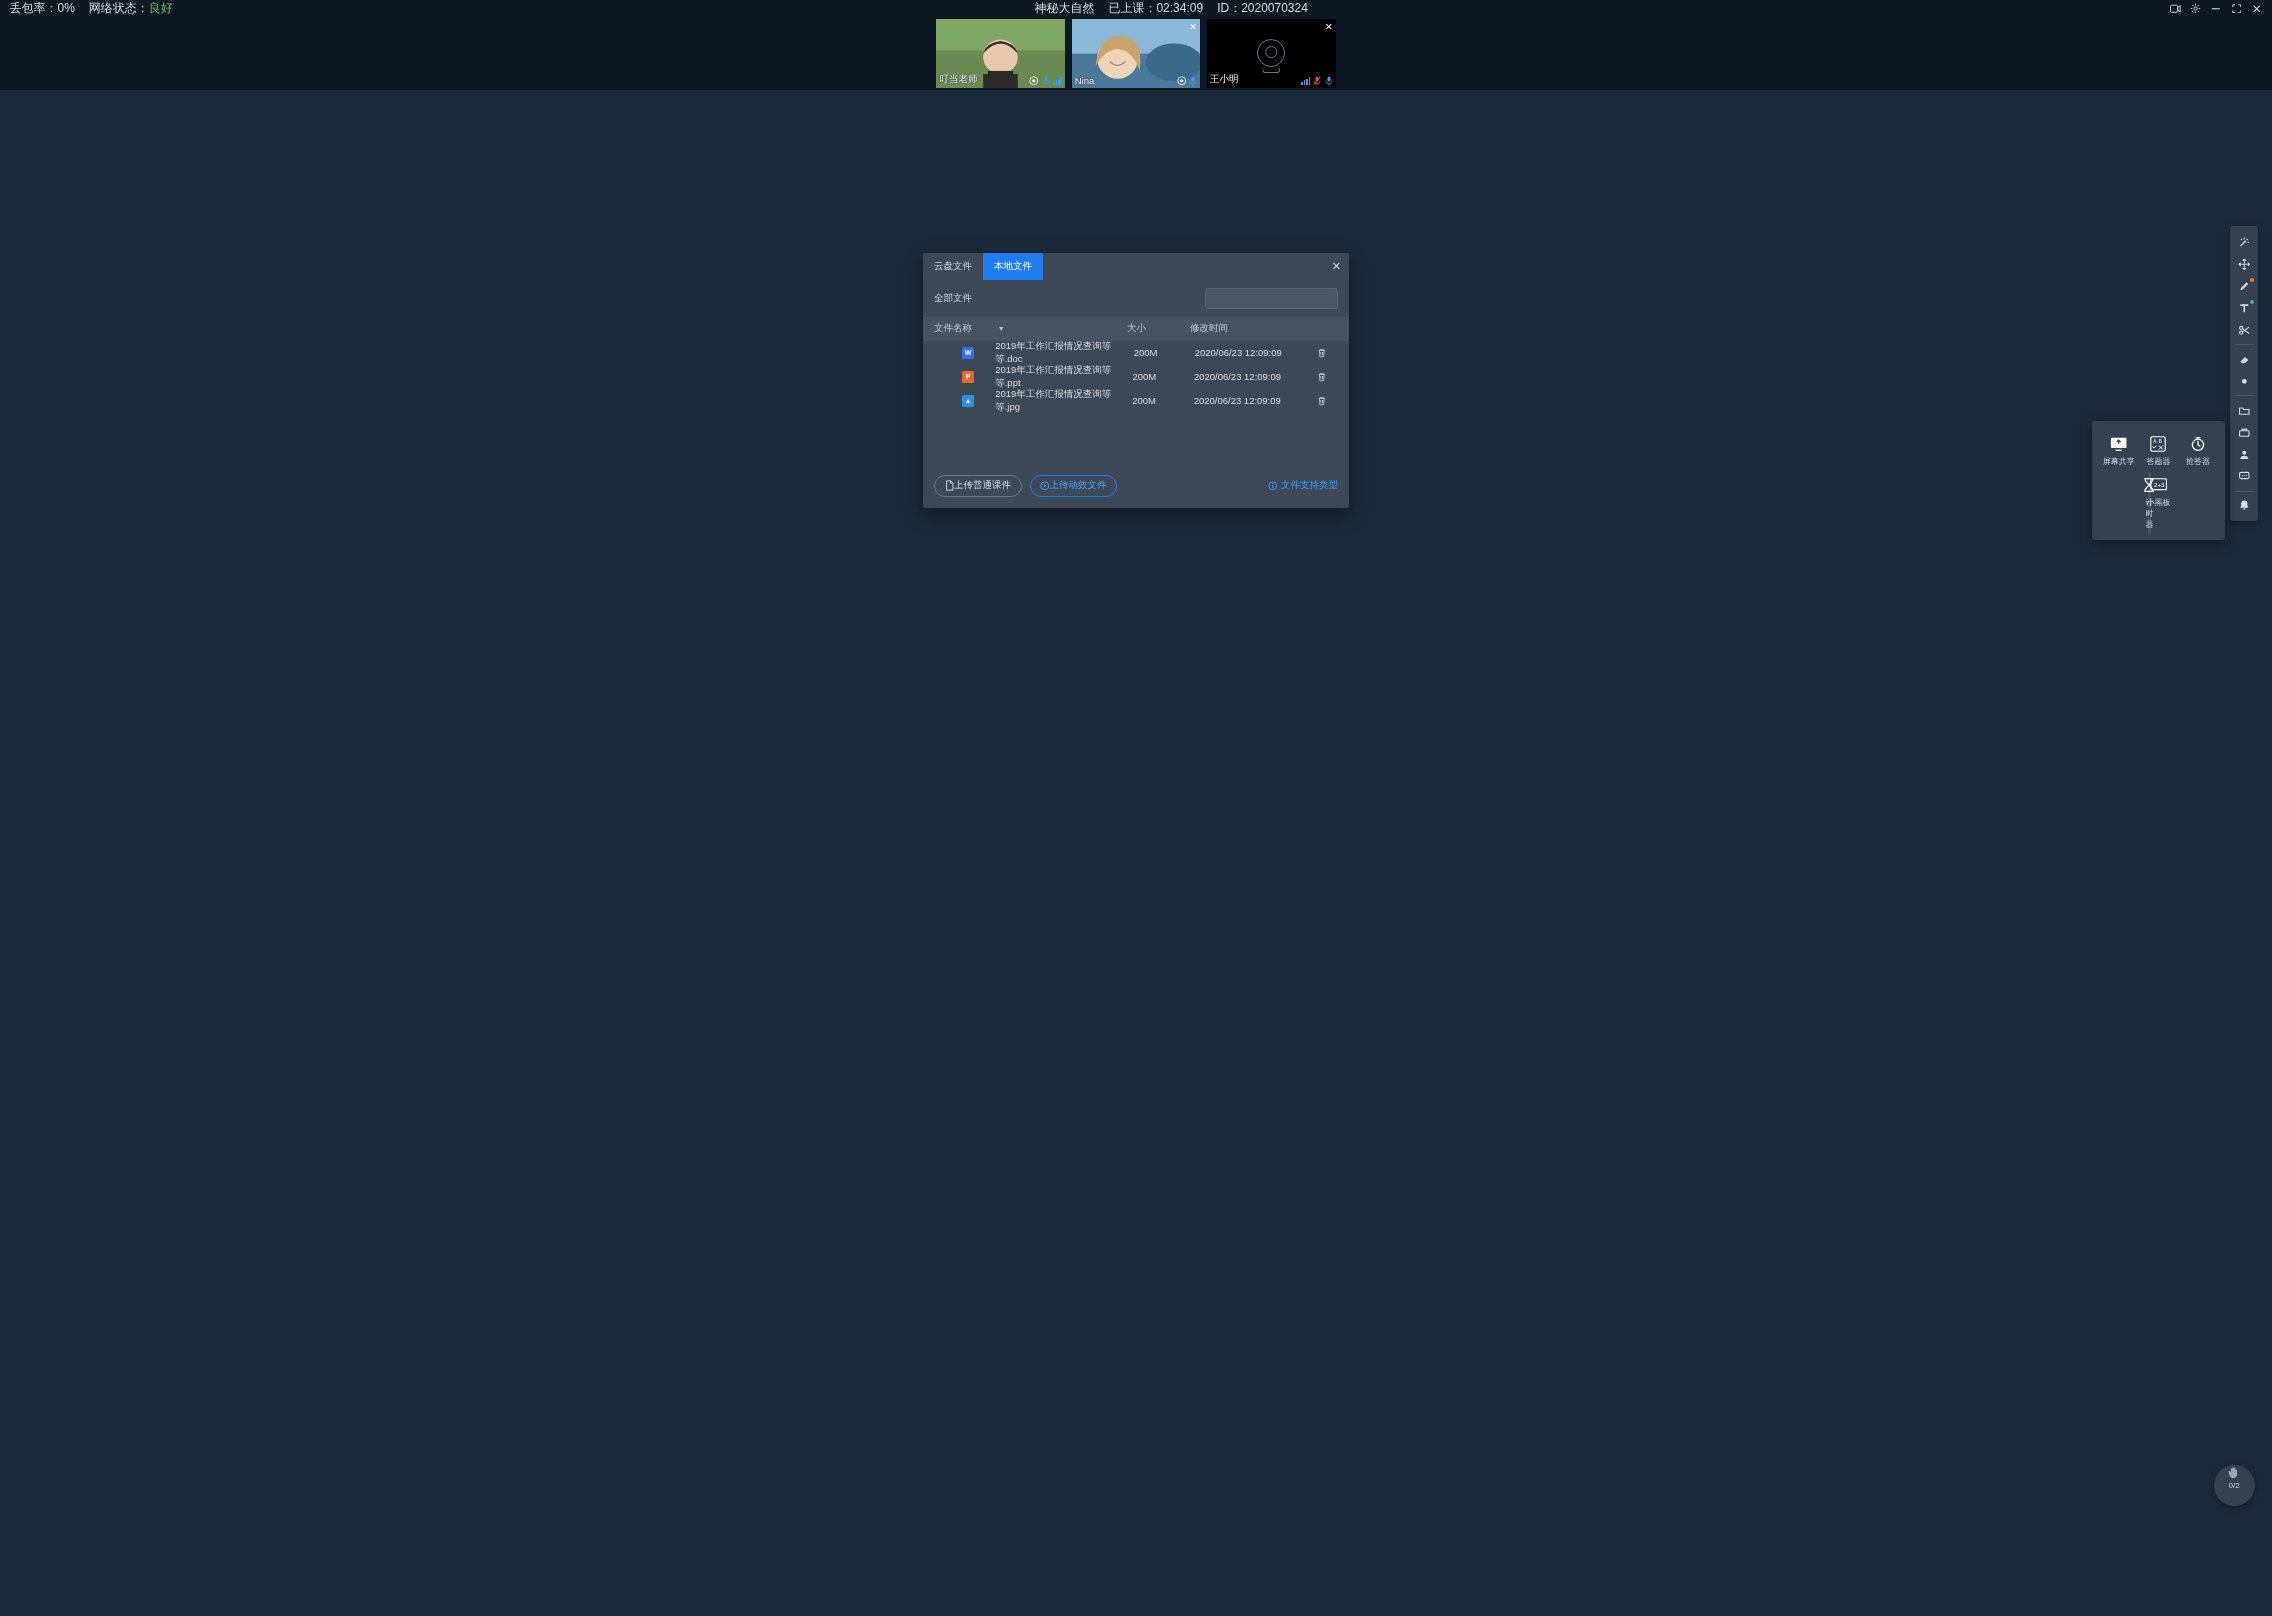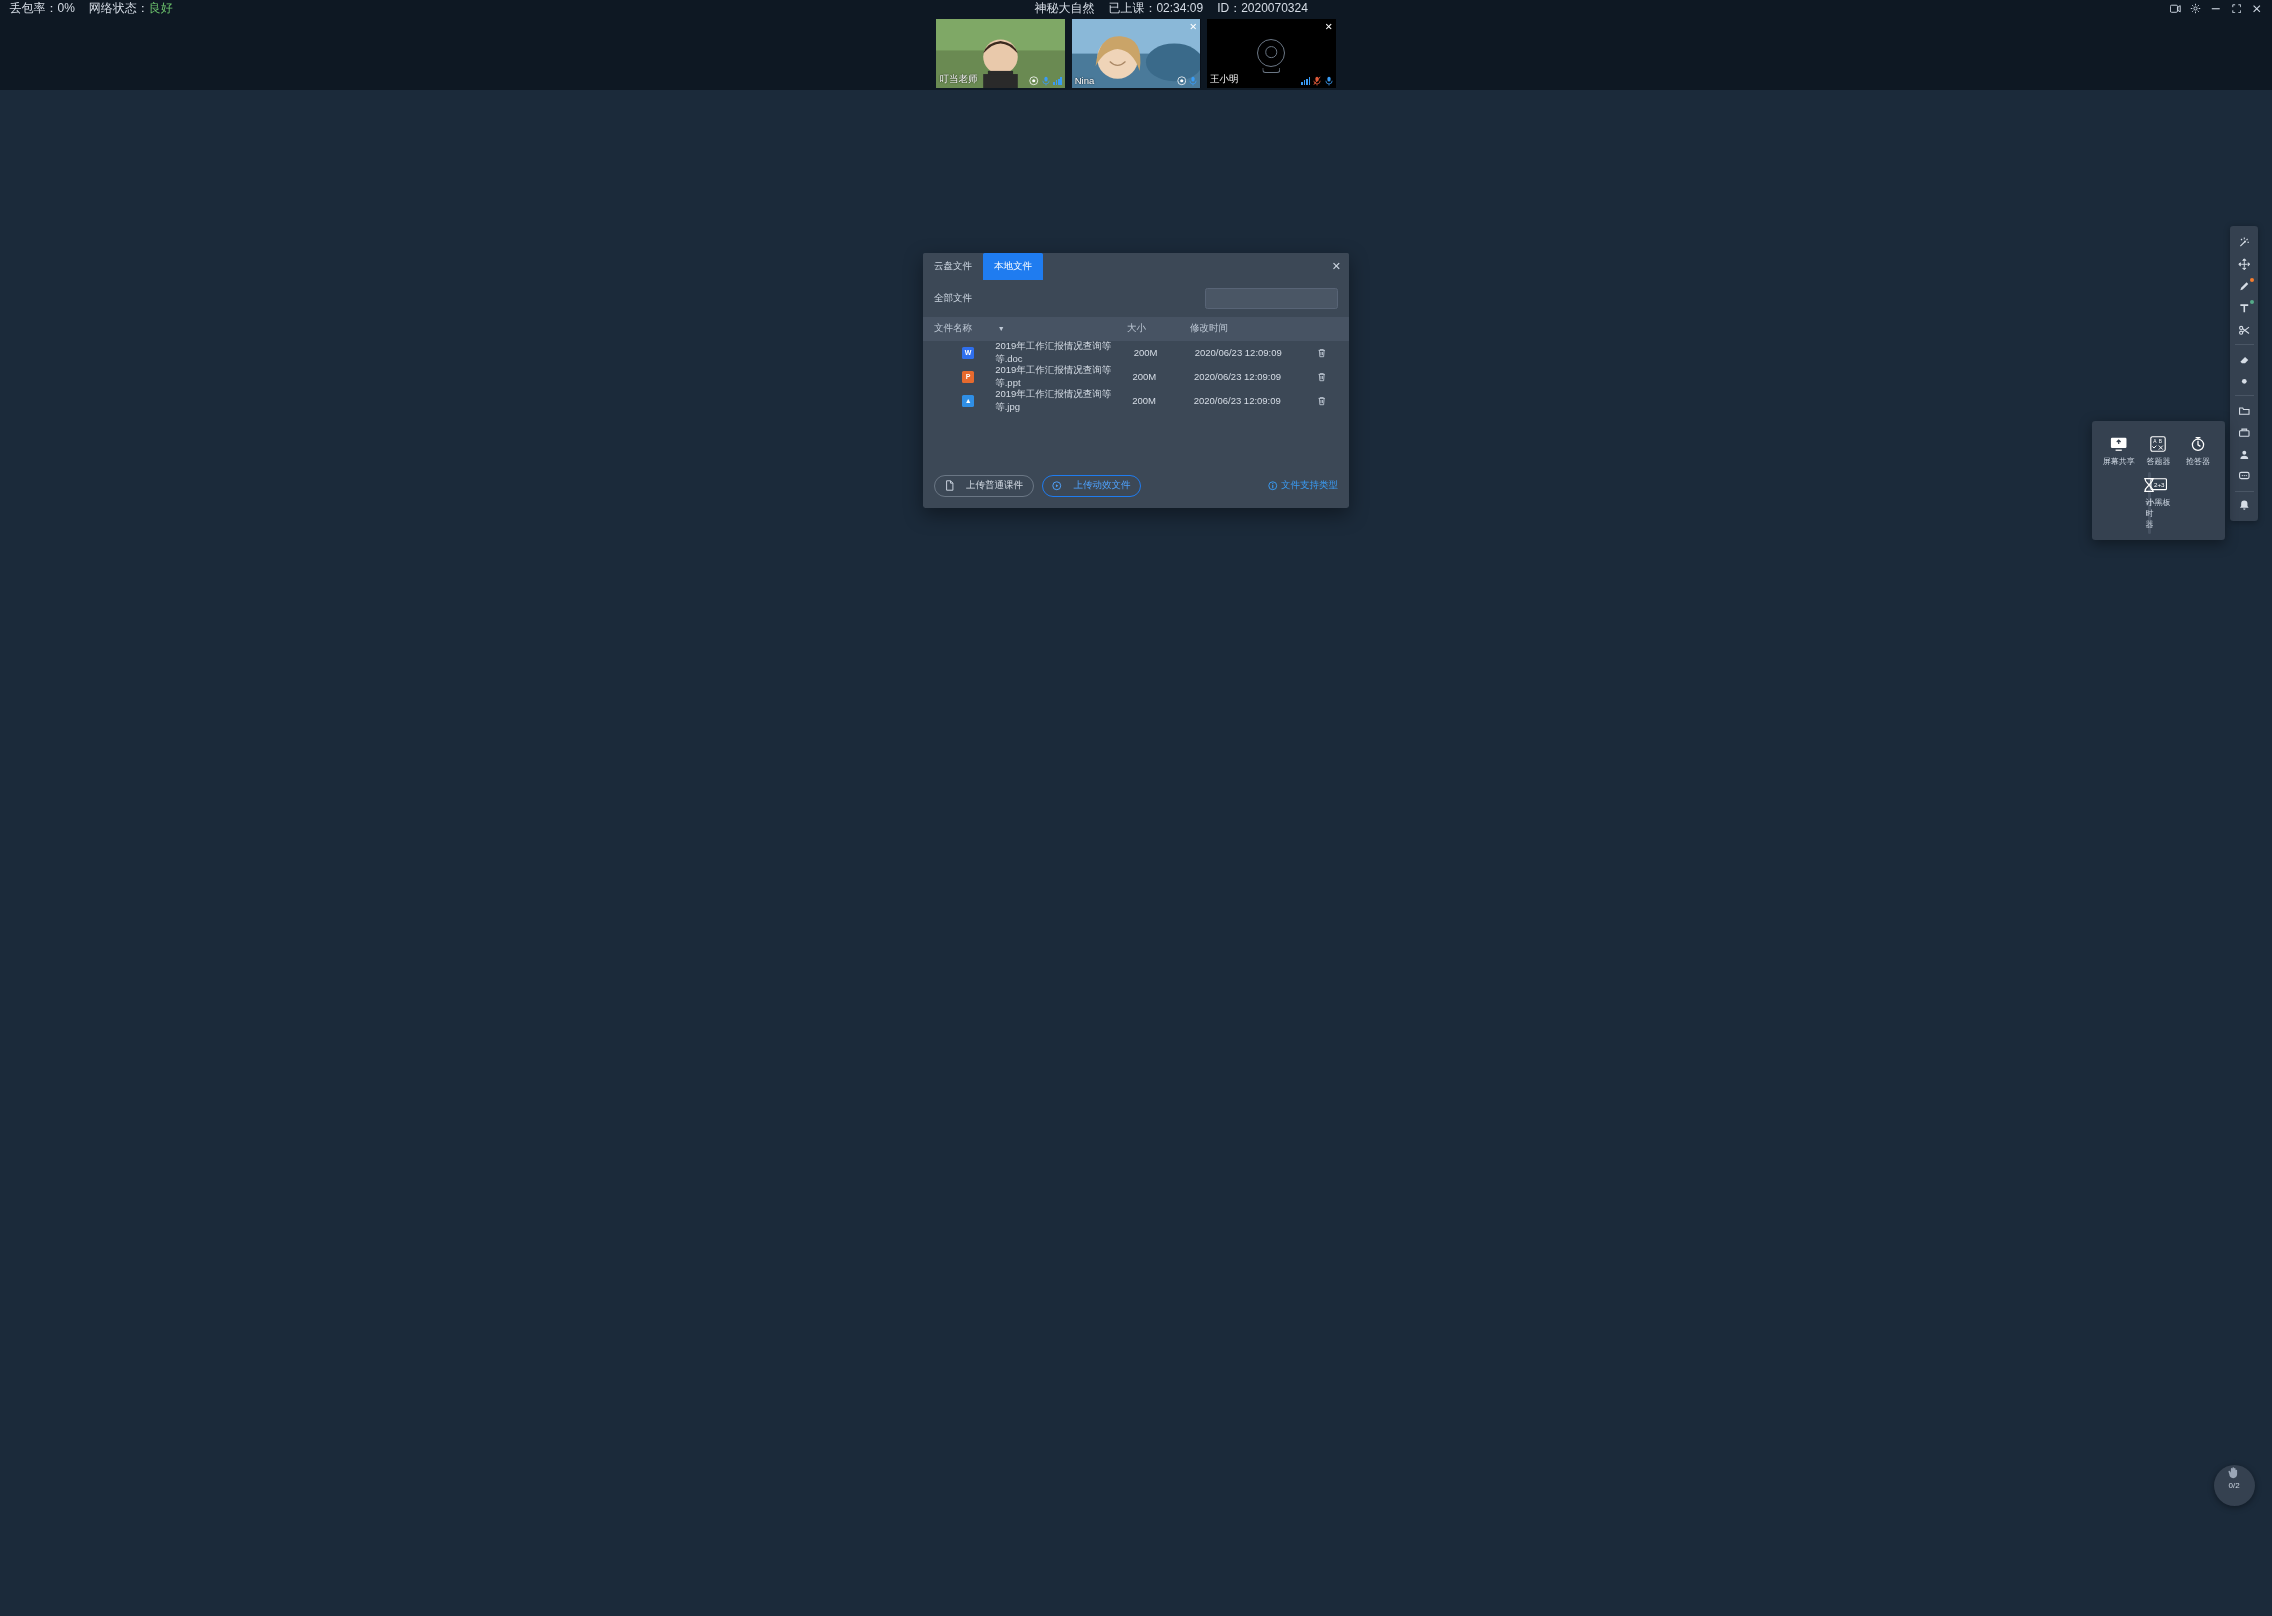--- a/index.html
+++ b/index.html
@@ -117,21 +117,21 @@
 .col-size{ width:63px; }
 .col-time{ width:126px; }
 .col-del{ width:22px; text-align:center; cursor:pointer;}
 .file-ico{ width:12.6px;height:12.6px;border-radius:1.6px;display:flex;align-items:center;justify-content:center;font-size:7px;color:#fff;font-weight:bold;}
 .file-ico.doc{background:#2f6fed;}
 .file-ico.ppt{background:#e66a2e;}
 .file-ico.img{background:#2f8fe6;}
 .sort-arrow{ margin-left:4.7px; font-size:7px;}
 .modal-footer{ display:flex; align-items:center; padding:11px; gap:8px;}
 .btn {
-  height:22px; padding:0 9.5px; border-radius:11px; display:flex; align-items:center; gap:12px;
+  height:22px; padding:0 9.5px; border-radius:11px; display:flex; align-items:center; gap:0;
   font-size:9.5px; cursor:pointer; border:0.8px solid #6b7785; color:#d6dde6; background:transparent;
 }
 .btn.primary{ border-color:#1f7cf0; color:#4fa3ff;}
 .footer-link{ margin-left:auto; color:#3a9cf5; font-size:9.5px; display:flex; align-items:center; gap:3.2px;}
 
 
 .toolbar {
   position:absolute; right:14px; top:136px;
   width:28px; background:#354150; border-radius:3.2px;
   display:flex; flex-direction:column; align-items:center;

